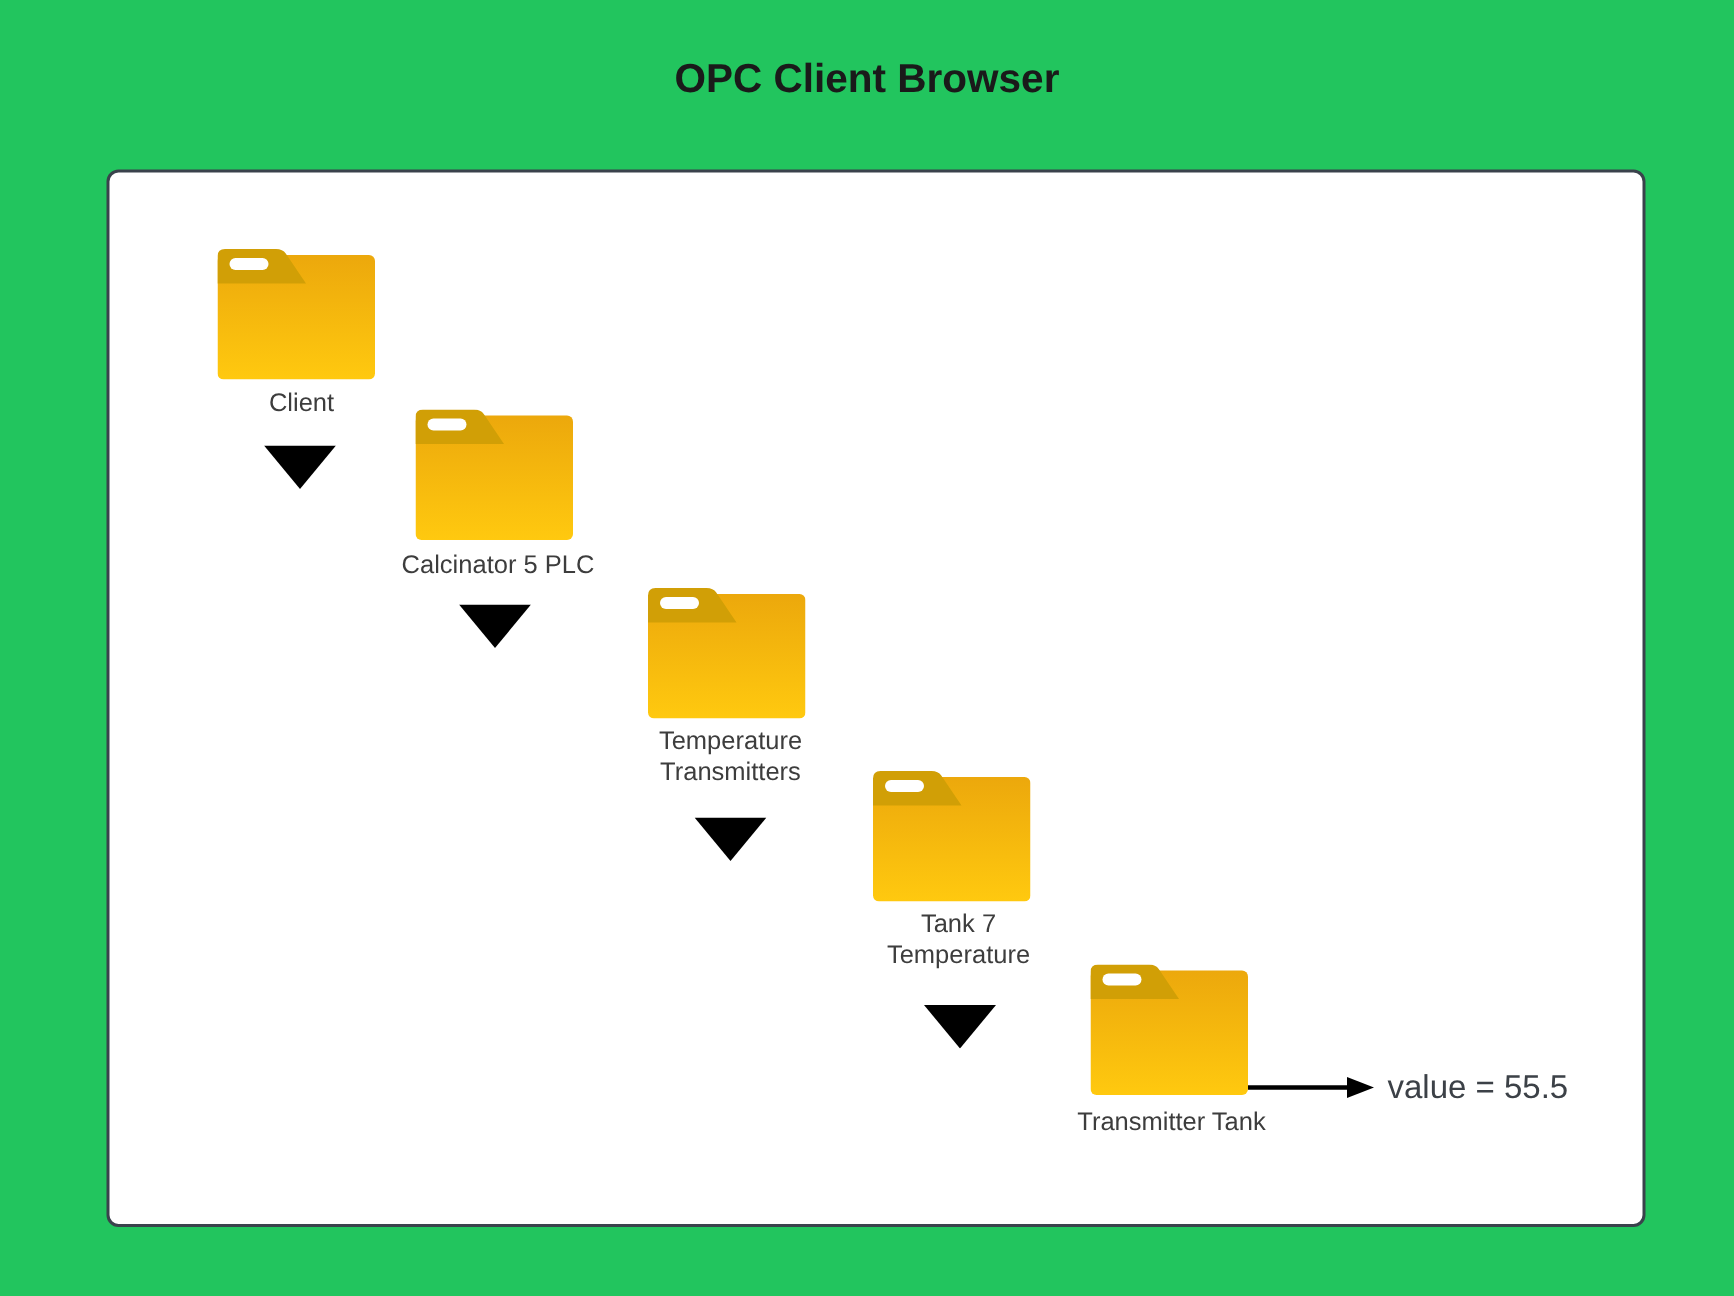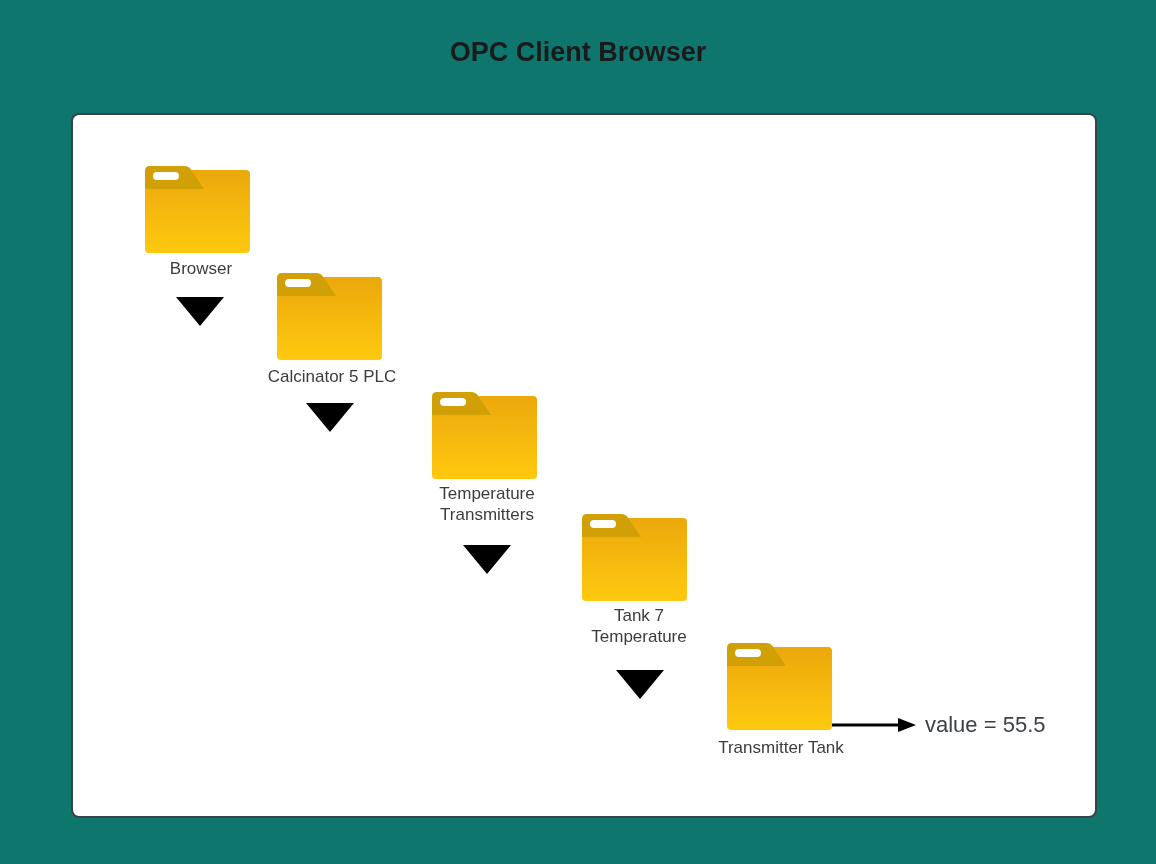--- a/index.html
+++ b/index.html
@@ -1,20 +1,20 @@
 <!DOCTYPE html>
 <html style="--folder-tab: #D19F06; --folder-body-top: #ECA80C; --folder-body-bottom: #FFC90F; --border: #3A424C; --arrow: #000000; --title-text: #1A1A1A; --label-text: #3D3D3D; --value-text: #3C4147;"><head>
 <meta charset="utf-8">
 <style>
   html, body { margin: 0; padding: 0; background: #ffffff; }
   .page {
     position: relative;
     width: 1156px;
     height: 864px;
-    background: #0f766e;
+    background: #22c55e;
     font-family: "Liberation Sans", sans-serif;
     overflow: hidden;
   }
   .title {
     position: absolute;
     top: 36px;
     left: 0;
     width: 100%;
     margin: 0;
     text-align: center;
@@ -98,21 +98,21 @@
   <div class="canvas">
 
     <div class="folder-node f1">
       <svg viewBox="0 0 105 87" width="105" height="87">
         <rect x="0" y="4" width="105" height="83" rx="4" fill="url(#fgrad)"></rect>
         <path d="M0 23 L0 5 Q0 0 5 0 L39 0 Q43.5 0 45.5 3 L59 23 Z" fill="var(--folder-tab,#D19F06)"></path>
         <rect x="8" y="6" width="26" height="8" rx="4" fill="#ffffff"></rect>
       </svg>
     </div>
     <div class="node-label l1">
-      <span>Browser</span>
+      <span>Client</span>
     </div>
     <div class="expand-tri t1">
       <svg viewBox="0 0 48 29" width="48" height="29">
           <polygon points="0,0 48,0 24,29" fill="var(--arrow,#000000)"></polygon>
         </svg>
     </div>
 
     <div class="folder-node f2">
       <svg viewBox="0 0 105 87" width="105" height="87">
         <rect x="0" y="4" width="105" height="83" rx="4" fill="url(#fgrad)"></rect>

